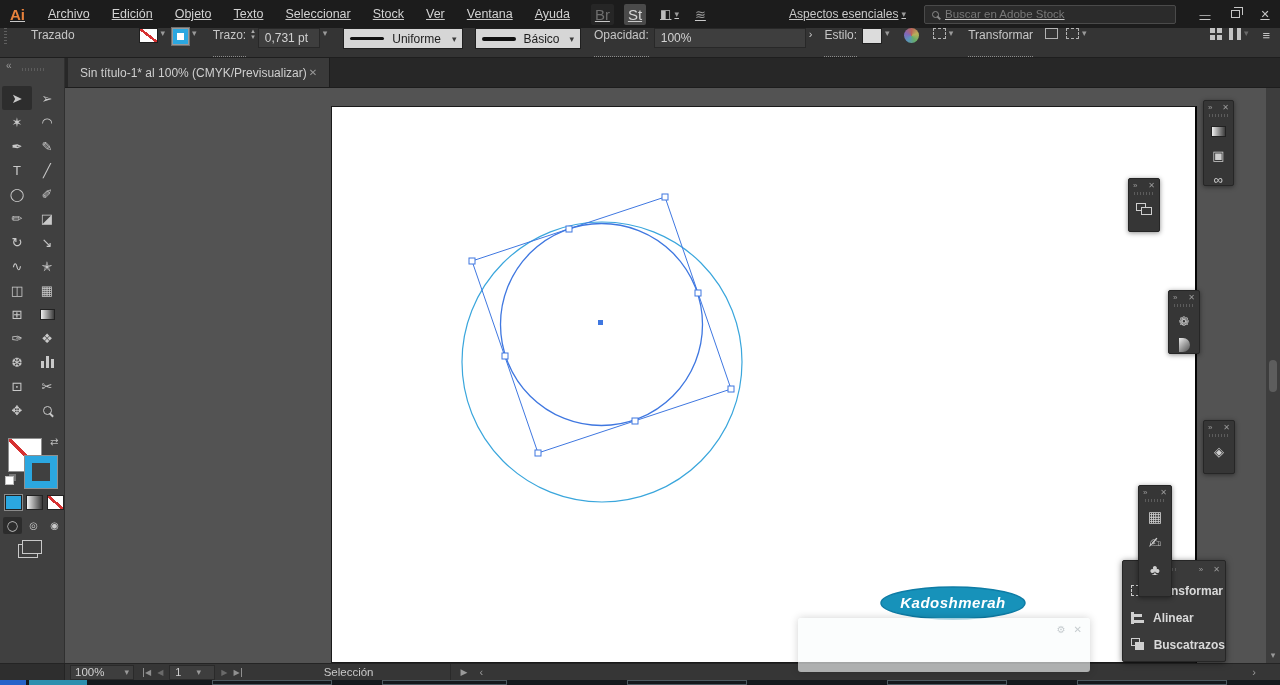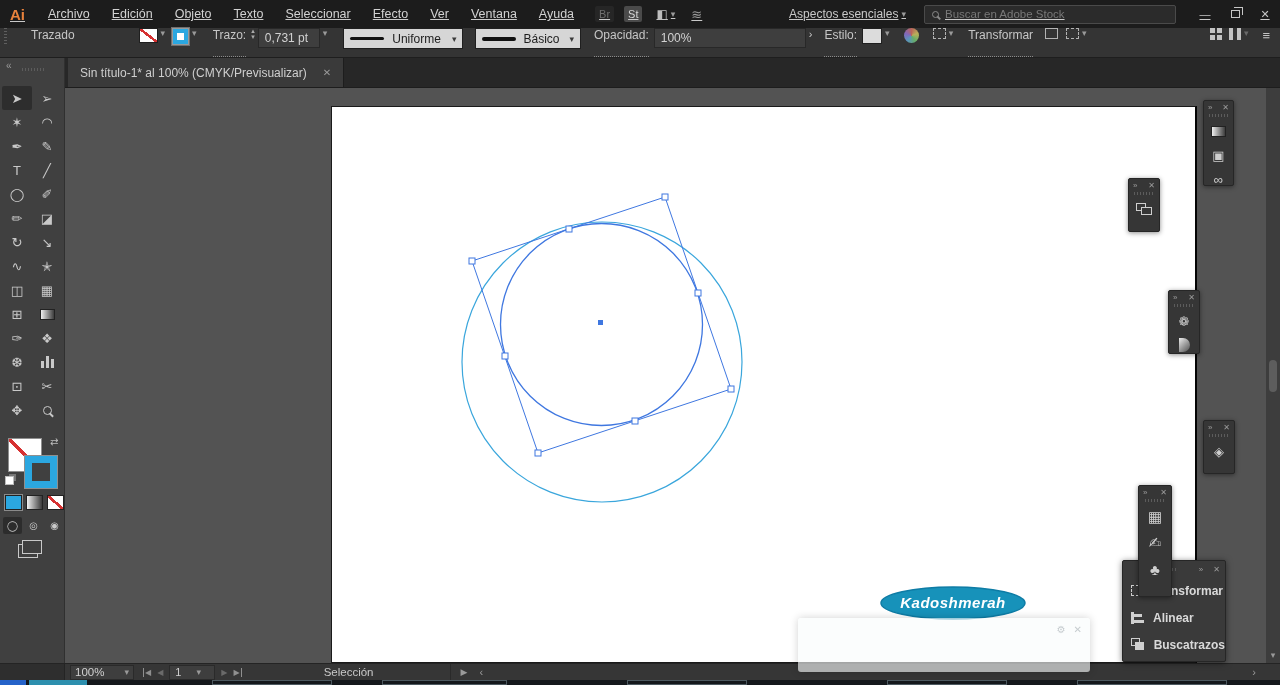--- a/index.html
+++ b/index.html
@@ -3,21 +3,21 @@
 <meta charset="utf-8">
 <style>
   * { margin:0; padding:0; box-sizing:border-box; }
   html,body { width:1280px; height:685px; overflow:hidden; }
   body { position:relative; background:#535353; font-family:"Liberation Sans","DejaVu Sans",sans-serif; color:#c9c9c9; font-size:12px; }
 
   
   .titlebar { position:absolute; left:0; top:0; width:1280px; height:28px; background:#1c1c1c; display:flex; align-items:center; z-index:8;text-decoration:underline; }
   .ai-logo { color:#e8823c; font-weight:bold; font-size:15px; margin:0 12px 0 10px; }
   .menu-item { padding:0 11px; font-size:12.5px; color:#d2d2d2; cursor:default; }
-  .badge { font-size:11px; padding:2px 4px; border-radius:2px; margin-left:10px;text-align:center; }
+  .badge { font-size:15px; padding:2px 4px; border-radius:2px; margin-left:10px;text-align:center; }
   .badge.dim { color:#6f6f6f; background:#262626; }
   .badge.lit { color:#d6d6d6; background:#4a4a4a; }
   .ws-icon { display:inline-block; font-size:12px; color:#bdbdbd; margin-left:14px; }
   .chev { color:#9a9a9a; font-size:9px; margin-left:3px; }
   .touch-icon { color:#9a9a9a; font-size:13px; margin-left:16px; }
   .workspace-sel { margin-left:auto; display:flex; align-items:center; color:#c8c8c8; font-size:12px; }
   .searchbox { display:flex; align-items:center; gap:6px; width:252px; height:19px; background:#2b2b2b; border:1px solid #4a4a4a; border-radius:2px; margin:0 14px 0 18px; padding:0 7px; }
   .searchbox input { background:transparent; border:none; outline:none; color:#bbb; font-size:11.5px; width:200px; font-family:inherit; }
   .searchbox input::placeholder { color:#787878; }
   .mag { width:7px; height:7px; border:1.5px solid #8a8a8a; border-radius:50%; position:relative; flex:none; }
@@ -42,21 +42,21 @@
   .wline { width:34px; height:3px; background:#111; border-radius:2px; }
   .wline.brush { height:4px; }
   .wheel { width:15px; height:15px; border-radius:50%; background:conic-gradient(#c96a5e,#c9bd5e,#6dbb6d,#5e9fc9,#8a6dc9,#c96a5e); opacity:.9; margin-left:14px; }
   .dashsel { width:13px; height:11px; border:1px dashed #b3b3b3; }
   .grid4 { width:5px; height:5px; background:#c3c3c3; box-shadow:7px 0 0 #c3c3c3, 0 7px 0 #c3c3c3, 7px 7px 0 #c3c3c3; margin-bottom:7px; }
   .cols { width:12px; height:12px; border-left:4px solid #c3c3c3; border-right:4px solid #c3c3c3; }
   .listicon { color:#c3c3c3; font-size:13px; }
 
   
   .tabstrip { position:absolute; left:65px; top:58px; right:0; height:30px; background:#272727; border-bottom:1px solid #1d1d1d; display:flex; align-items:stretch; z-index:7; }
-  .doc-tab { display:flex; align-items:center; gap:16px; background:#3a3a3a; margin-left:3px; padding:0 12px; font-size:12px; color:#cfcfcf; border-right:1px solid #1d1d1d; }
+  .doc-tab { display:flex; align-items:center; gap:2px; background:#3a3a3a; margin-left:3px; padding:0 12px; font-size:12px; color:#cfcfcf; border-right:1px solid #1d1d1d; }
   .doc-tab .x { color:#9a9a9a; font-size:10px; }
 
   
   .toolpanel { position:absolute; left:0; top:58px; width:65px; bottom:22px; background:#404040; border-right:1px solid #303030; z-index:7; }
   .tp-collapse { position:absolute; left:6px; top:2px; color:#9a9a9a; font-size:10px; }
   .tp-grip { position:absolute; left:22px; top:10px; width:22px; height:3px; background:repeating-linear-gradient(90deg,#5c5c5c 0 1px, transparent 1px 3px); }
   .tools { position:absolute; left:2px; top:28px; width:61px; display:grid; grid-template-columns:30px 30px; }
   .tool { height:24px; display:flex; align-items:center; justify-content:center; color:#c9c9c9; font-size:13px; border-radius:2px; }
   .tool.active { background:#2d2d2d; }
   .tool .mag { border-color:#c9c9c9; width:9px; height:9px; }
@@ -144,21 +144,21 @@
 </head>
 <body>
 
 <div class="titlebar">
   <span class="ai-logo">Ai</span>
   <span class="menu-item">Archivo</span>
   <span class="menu-item">Edición</span>
   <span class="menu-item">Objeto</span>
   <span class="menu-item">Texto</span>
   <span class="menu-item">Seleccionar</span>
-  <span class="menu-item">Efecto</span>
+  <span class="menu-item">Stock</span>
   <span class="menu-item">Ver</span>
   <span class="menu-item">Ventana</span>
   <span class="menu-item">Ayuda</span>
   <span class="badge dim">Br</span>
   <span class="badge lit">St</span>
   <span class="ws-icon">◧</span>
   <span class="chev">▾</span>
   <span class="touch-icon">≋</span>
   <span class="workspace-sel">
     <span>Aspectos esenciales</span>

